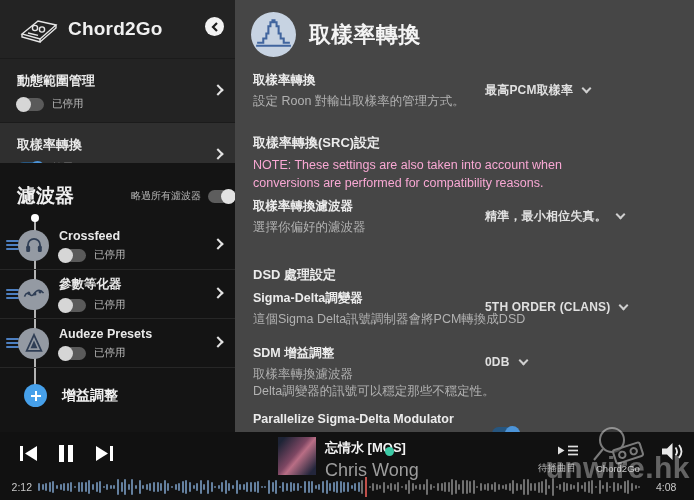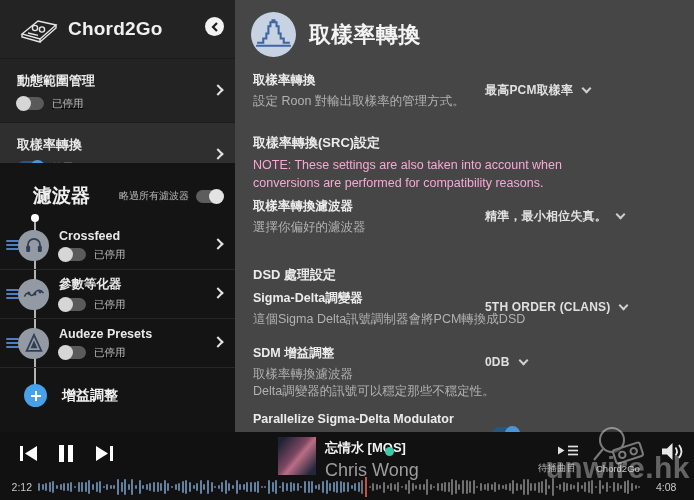--- a/index.html
+++ b/index.html
@@ -10,37 +10,37 @@
   
   .sidebar { position:absolute; left:0; top:0; width:235px; height:500px; background:#232323; }
   .sb-header { position:relative; height:58px; display:flex; align-items:center; padding:0 14px 0 16px; }
   .sb-logo { width:44px; height:32px; flex:0 0 auto; }
   .sb-title { color:#f0f0f0; font-size:19px; font-weight:700; margin-left:8px; letter-spacing:.2px; }
   .back-btn { position:absolute; right:11px; top:17px; width:19px; height:19px; border-radius:50%; background:#f2f2f2;
               display:flex; align-items:center; justify-content:center; cursor:pointer; }
   .sb-item { position:relative; padding:13px 30px 11px 17px; border-top:1px solid #1b1b1b; }
   .sb-item.selected { background:#2f2f2f; }
   .sb-item-label { color:#e9e9e9; font-size:13px; font-weight:700; }
-  .status-row { display:flex; align-items:flex-start; margin-top:7px;text-decoration:underline; }
+  .status-row { display:flex; align-items:flex-end; margin-top:7px; }
   .status-label { color:#bdbdbd; font-size:10.5px; margin-left:8px; }
   .chev-r { position:absolute; right:13px; top:50%; margin-top:-5px; width:8px; height:8px;
             border-right:2.2px solid #e3e3e3; border-top:2.2px solid #e3e3e3; transform:rotate(45deg); }
 
   
   .toggle { position:relative; width:27px; height:13px; border-radius:8px; cursor:pointer; flex:0 0 auto; }
   .toggle .knob { position:absolute; top:-1px; width:15px; height:15px; border-radius:50%; }
   .toggle.off { background:#5a5a5a; } .toggle.off .knob { left:-1px; background:#d6d6d6; }
   .toggle.on-blue { background:#27567f; } .toggle.on-blue .knob { right:-1px; background:#4c94d8; }
   .toggle.on-light { background:#5d5d5d; } .toggle.on-light .knob { right:-1px; background:#e3e3e3; }
 
   
   .filters { position:absolute; left:0; top:163px; width:235px; bottom:0; background:#141414; }
-  .f-header { position:relative; padding:20px 14px 12px 33px; }
+  .f-header { position:relative; padding:20px 14px 12px 17px; }
   .f-title { color:#f0f0f0; font-size:19px; font-weight:700; }
-  .bypass { position:absolute; right:12px; top:26px; display:flex; align-items:center;text-align:center; }
+  .bypass { position:absolute; right:0; top:26px; display:flex; align-items:center;text-align:center; }
   .bypass-label { color:#b5b5b5; font-size:10px; margin-right:7px; }
   .chain-line { position:absolute; left:34px; top:55px; width:2px; height:172px; background:#cfcfcf; opacity:.85; }
   .chain-dot { position:absolute; left:31px; top:51px; width:8px; height:8px; border-radius:50%; background:#fff; }
   .f-item { position:relative; height:49px; display:flex; align-items:center; border-bottom:1px solid #272727; }
   .f-item:first-of-type { border-top:1px solid #272727; }
   .drag-handle { width:13px; margin-left:6px; flex:0 0 auto; cursor:grab; }
   .drag-handle i { display:block; height:2px; background:#4d7fc0; margin:2px 0; border-radius:1px; }
   .f-circle { position:relative; width:31px; height:31px; border-radius:50%; background:#949aa3; margin-left:-1px;
               display:flex; align-items:center; justify-content:center; flex:0 0 auto; z-index:2; }
   .f-body { margin-left:10px; }

